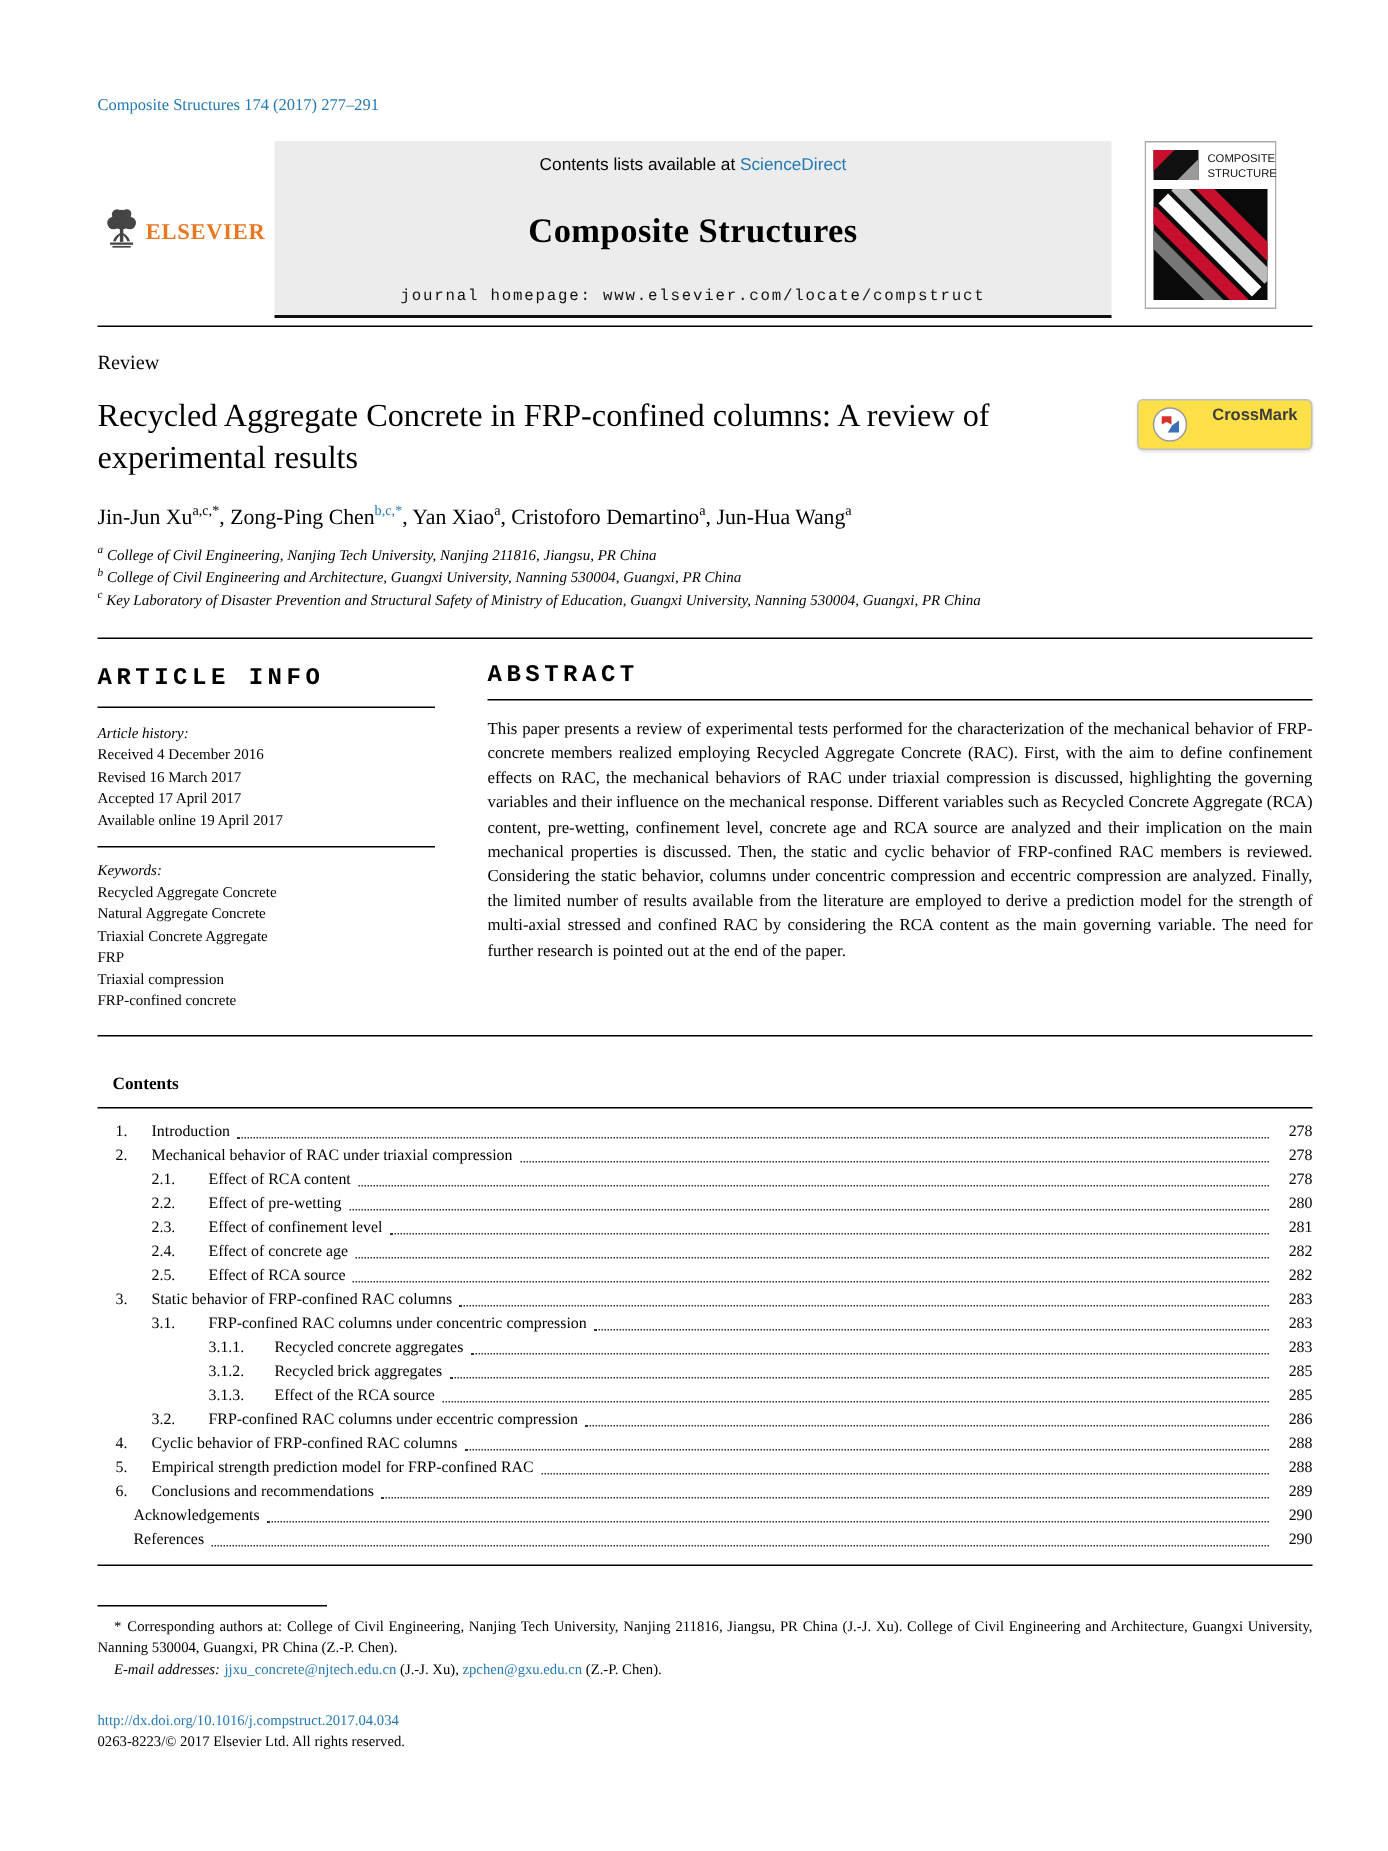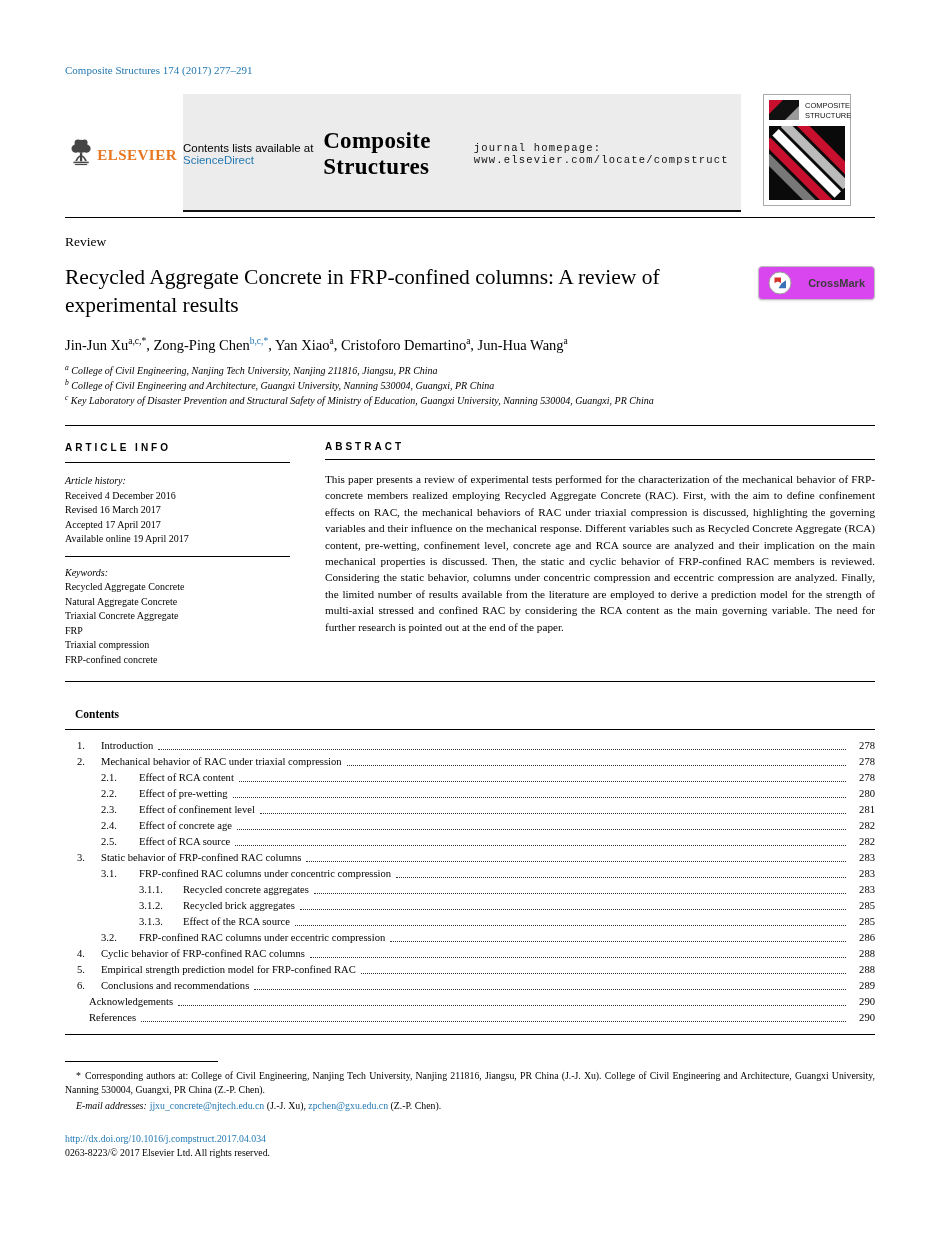--- a/index.html
+++ b/index.html
@@ -4,43 +4,43 @@
 <style>
   html,body{margin:0;padding:0}
   body{width:925px;height:1234px;background:#fff;font-family:"Liberation Serif",serif;color:#000;overflow:hidden}
   .page{width:810px;margin-left:65px;padding-top:64px;position:relative}
 
   .journal-ref{font-family:Liberation Serif, serif;font-size:11px;color:#2479b2;margin-bottom:18px}
 
   .header-band{display:flex;align-items:stretch;height:118px;border-bottom:1px solid #000;padding-bottom:5px}
   .elsevier-block{width:112px;flex:none;display:flex;flex-direction:row;align-items:center;padding-top:2px}
   .elsevier-word{font-weight:bold;font-size:15px;color:#e87722;letter-spacing:.5px;margin-top:2px}
-  .banner{flex:1;background:#ececec;border-bottom:2px solid #111;margin:0 22px 0 6px;display:flex;flex-direction:row;align-items:center;justify-content:space-between;padding:10px 0 6px}
+  .banner{flex:1;background:#ececec;border-bottom:2px solid #111;margin:0 22px 0 6px;display:flex;flex-direction:column;align-items:center;justify-content:space-between;padding:10px 0 6px}
   .contents-line{font-family:"Liberation Sans",sans-serif;font-size:11.5px}
   .sd-link{color:#2479b2;text-decoration:none;cursor:pointer}
   .banner-title{font-size:23px;font-weight:bold;letter-spacing:.3px}
   .homepage-line{font-family:Liberation Mono, monospace;font-size:10.5px;letter-spacing:1.2px;color:#111;cursor:pointer}
   .cover{width:112px;flex:none;cursor:pointer}
 
   .article-head{position:relative;padding-top:16px}
   .review-label{font-size:13.5px;margin-bottom:13px}
   .title{font-size:21.5px;font-weight:400;line-height:1.32;max-width:655px;margin:0}
-  .crossmark{position:absolute;right:0;top:48px;display:flex;align-items:center;gap:16px;border:1px solid #c0c0c0;border-radius:4px;background:#d946ef;padding:4px 9px;cursor:pointer;box-shadow:0 1px 2px rgba(0,0,0,.12)}
+  .crossmark{position:absolute;right:0;top:48px;display:flex;gap:16px;border:1px solid #c0c0c0;border-radius:4px;background:#fde047;padding:4px 9px;cursor:pointer;box-shadow:0 1px 2px rgba(0,0,0,.12)}
   .crossmark-label{font-family:"Liberation Sans",sans-serif;font-size:11px;font-weight:bold;color:#3d3d3d}
 
   .authors{margin-top:17px;font-size:14.5px}
   .authors sup{font-size:9.5px;line-height:0}
   sup.corr{color:#2479b2}
   .affiliations{margin-top:9px;font-size:10px;font-style:italic;line-height:1.5}
   .affiliations sup{font-size:7.5px;line-height:0}
 
   .info-abstract{border-top:1px solid #000;margin-top:17px;padding-top:15px;display:flex}
   .info-col{width:225px;margin-right:35px;flex:none;font-size:10px;line-height:1.45}
   .abstract-col{flex:1;font-size:11.2px}
-  .col-heading{font-family:Liberation Sans, sans-serif;font-size:10px;font-weight:bold;letter-spacing:3px}
+  .col-heading{font-family:Liberation Mono, monospace;font-size:16px;font-weight:bold;letter-spacing:3px}
   .col-rule{border-bottom:1px solid #000;margin:7px 0 11px}
   .info-label{font-style:italic}
   .info-divider{border-bottom:1px solid #000;margin:9px 0}
   .abstract-text{margin:0;text-align:justify;line-height:1.47}
   .copyright{text-align:right;margin-top:3px}
   .section-end-rule{border-bottom:1px solid #000;margin-top:14px}
 
   .contents-head{font-weight:bold;font-size:11.5px;margin:26px 0 0 10px}
   .toc{border-top:1px solid #000;border-bottom:1px solid #000;margin-top:9px;padding:8px 0 8px 12px;font-size:10.6px}
   .toc-row{display:flex;line-height:16px;cursor:pointer}

